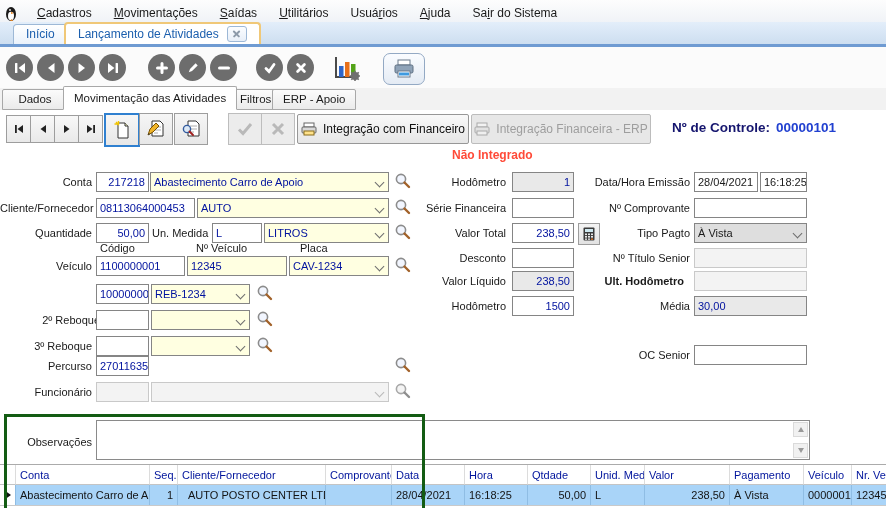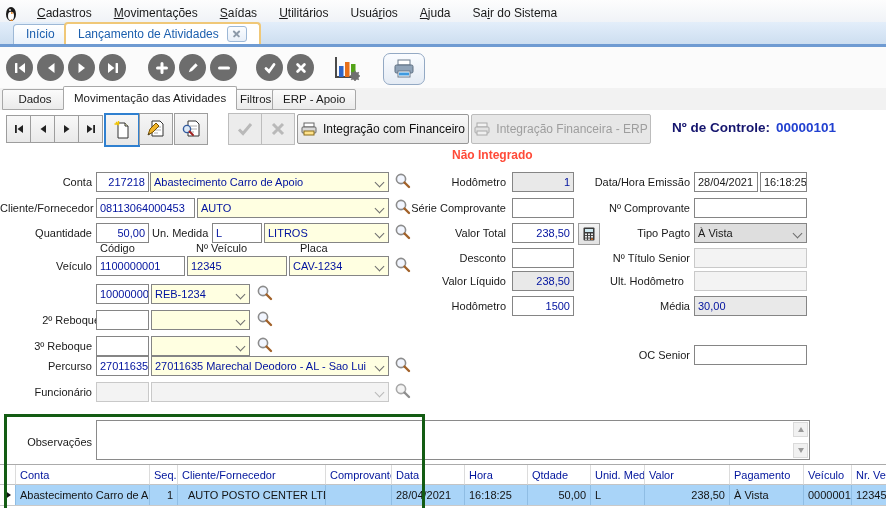--- a/index.html
+++ b/index.html
@@ -288,21 +288,21 @@
     <div class="fld blk" style="left:760px;top:7px;width:47px;">16:18:25</div>
 
     <div class="lbl" style="left:0;top:33px;width:92px;">Cliente/Fornecedor</div>
     <div class="fld" style="left:96px;top:33px;width:99px;">08113064000453</div>
     <div class="fld yel combo" style="left:197px;top:33px;width:192px;"><span>AUTO</span><span class="chev"></span></div>
     <span class="lens" style="left:394px;top:33px;"><svg width="18" height="18" viewBox="0 0 18 18">
           <circle cx="7" cy="7" r="4.6" fill="#f2f6ff" stroke="#8c8c8c" stroke-width="1.6"></circle>
           <path d="M10.5 10.5 L15 15" stroke="#a2622a" stroke-width="2.4" stroke-linecap="round"></path>
         </svg></span>
 
-    <div class="lbl" style="left:398px;top:33px;width:108px;">Série Comprovante</div>
+    <div class="lbl" style="left:398px;top:33px;width:108px;">Série Financeira</div>
     <div class="fld" style="left:512px;top:33px;width:62px;"></div>
 
     <div class="lbl" style="left:586px;top:33px;width:104px;">Nº Comprovante</div>
     <div class="fld" style="left:694px;top:33px;width:113px;"></div>
 
     <div class="lbl" style="left:0;top:58px;width:92px;">Quantidade</div>
     <div class="fld num" style="left:96px;top:58px;width:53px;">50,00</div>
     <div class="lbl" style="left:152px;top:58px;width:56px;text-align:left;">Un. Medida</div>
     <div class="fld" style="left:212px;top:58px;width:50px;">L</div>
     <div class="fld yel combo" style="left:264px;top:58px;width:125px;"><span>LITROS</span><span class="chev"></span></div>
@@ -356,21 +356,21 @@
     <div class="fld" style="left:96px;top:119px;width:53px;">100000002</div>
     <div class="fld yel combo" style="left:151px;top:119px;width:99px;"><span>REB-1234</span><span class="chev"></span></div>
     <span class="lens" style="left:256px;top:119px;"><svg width="18" height="18" viewBox="0 0 18 18">
           <circle cx="7" cy="7" r="4.6" fill="#f2f6ff" stroke="#8c8c8c" stroke-width="1.6"></circle>
           <path d="M10.5 10.5 L15 15" stroke="#a2622a" stroke-width="2.4" stroke-linecap="round"></path>
         </svg></span>
 
     <div class="lbl" style="left:398px;top:106px;width:108px;">Valor Líquido</div>
     <div class="fld gray num" style="left:512px;top:106px;width:62px;">238,50</div>
 
-    <div class="lbl" style="left:580px;top:106px;width:104px;">Ult. Hodômetro</div>
+    <div class="lbl" style="left:580px;top:106px;width:104px;font-weight:bold;">Ult. Hodômetro</div>
     <div class="fld dis" style="left:694px;top:106px;width:113px;"></div>
 
     <div class="lbl" style="left:0;top:145px;width:92px;margin-left:8px;">2º Reboque</div>
     <div class="fld" style="left:96px;top:145px;width:53px;"></div>
     <div class="fld yel combo" style="left:151px;top:145px;width:99px;"><span></span><span class="chev"></span></div>
     <span class="lens" style="left:256px;top:145px;"><svg width="18" height="18" viewBox="0 0 18 18">
           <circle cx="7" cy="7" r="4.6" fill="#f2f6ff" stroke="#8c8c8c" stroke-width="1.6"></circle>
           <path d="M10.5 10.5 L15 15" stroke="#a2622a" stroke-width="2.4" stroke-linecap="round"></path>
         </svg></span>
 
@@ -385,21 +385,20 @@
     <div class="fld yel combo" style="left:151px;top:171px;width:99px;"><span></span><span class="chev"></span></div>
     <span class="lens" style="left:256px;top:171px;"><svg width="18" height="18" viewBox="0 0 18 18">
           <circle cx="7" cy="7" r="4.6" fill="#f2f6ff" stroke="#8c8c8c" stroke-width="1.6"></circle>
           <path d="M10.5 10.5 L15 15" stroke="#a2622a" stroke-width="2.4" stroke-linecap="round"></path>
         </svg></span>
 
     <div class="greenbox"></div>
 
     <div class="lbl" style="left:0;top:191px;width:92px;">Percurso</div>
     <div class="fld num" style="left:96px;top:191px;width:53px;">27011635</div>
-    <div class="fld yel combo" style="left:151px;top:191px;width:238px;"><span>27011635 Marechal Deodoro - AL - Sao Lui</span><span class="chev"></span></div>
     <span class="lens" style="left:394px;top:191px;"><svg width="18" height="18" viewBox="0 0 18 18">
           <circle cx="7" cy="7" r="4.6" fill="#f2f6ff" stroke="#8c8c8c" stroke-width="1.6"></circle>
           <path d="M10.5 10.5 L15 15" stroke="#a2622a" stroke-width="2.4" stroke-linecap="round"></path>
         </svg></span>
 
     <div class="lbl" style="left:586px;top:180px;width:104px;">OC Senior</div>
     <div class="fld" style="left:694px;top:180px;width:113px;"></div>
 
     <div class="lbl" style="left:0;top:217px;width:92px;">Funcionário</div>
     <div class="fld dis" style="left:96px;top:217px;width:53px;"></div>

